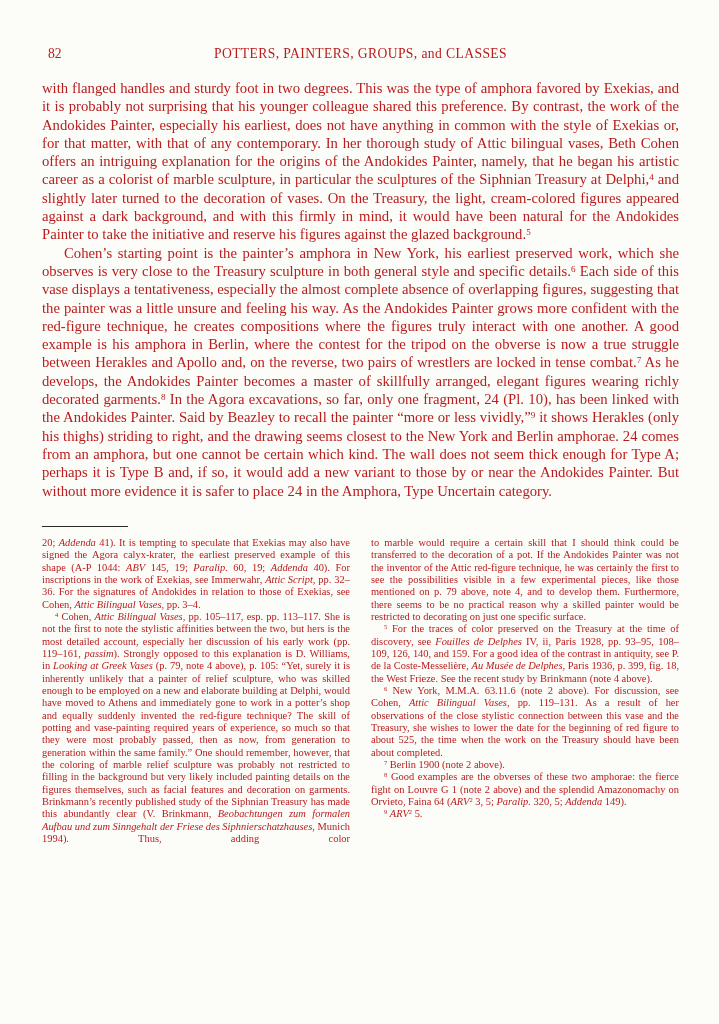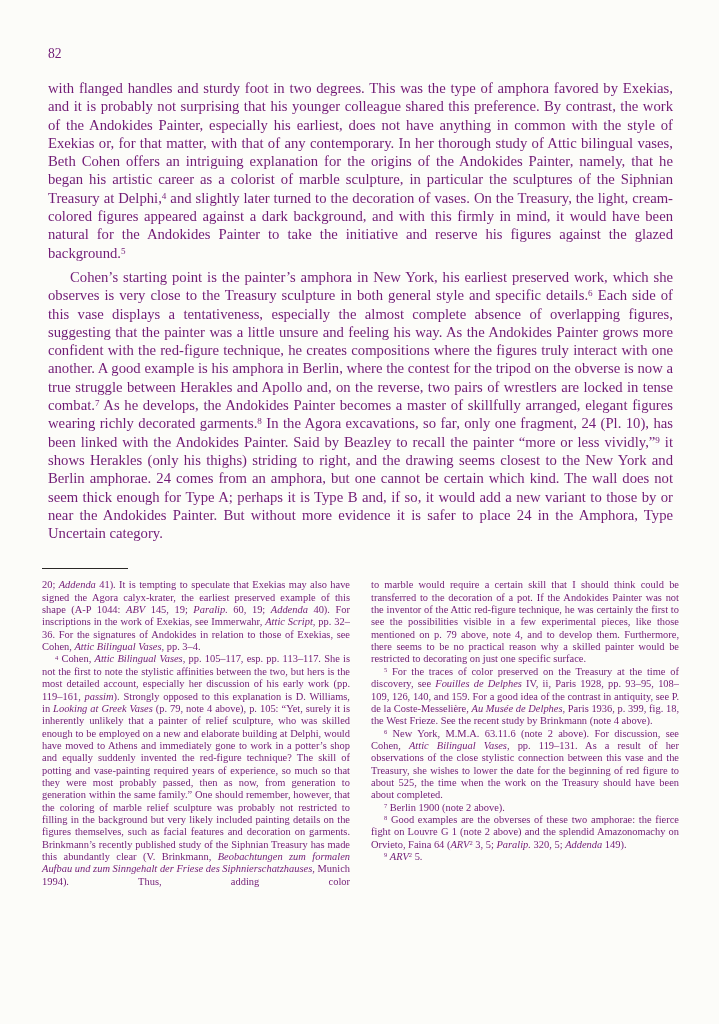--- a/index.html
+++ b/index.html
@@ -32,21 +32,21 @@
     letter-spacing: 0;
   }
 
   .body-text {
     margin-top: 15px;
     font-size: 14.7px;
     line-height: 18.3px;
     text-align: justify;
     hyphens: none;
   }
-  .body-text p { margin: 6px; }
+  .body-text p { margin: 0; }
   p.indent { text-indent: 22px; }
   p.runs-over { text-align-last: justify; }
 
   .fn-rule {
     width: 86px;
     height: 0;
     border-top: 1.7px solid #2a2826;
     margin: 26px 0 10px 0;
   }
 
@@ -66,24 +66,25 @@
   .seg-sup {
     font-size: 0.62em;
     position: relative;
     top: -0.45em;
     line-height: 0;
   }
 </style>
 </head>
 <body>
 
-<div class="page" style="background: rgb(252, 252, 249); color: #701a75;">
+<div class="page" style="background: rgb(252, 252, 249); color: #b91c1c;">
 
   <header class="running-head">
     <span class="page-num">82</span>
+    <span class="running-title">POTTERS, PAINTERS, GROUPS, and CLASSES</span>
   </header>
 
   <main class="body-text" id="body-text">
       <p><span>with flanged handles and sturdy foot in two degrees. This was the type of amphora favored by Exekias, and it is probably not surprising that his younger colleague shared this preference. By contrast, the work of the Andokides Painter, especially his earliest, does not have anything in common with the style of Exekias or, for that matter, with that of any contemporary. In her thorough study of Attic bilingual vases, Beth Cohen offers an intriguing explanation for the origins of the Andokides Painter, namely, that he began his artistic career as a colorist of marble sculpture, in particular the sculptures of the Siphnian Treasury at Delphi,</span><span class="seg-sup">4</span><span> and slightly later turned to the decoration of vases. On the Treasury, the light, cream-colored figures appeared against a dark background, and with this firmly in mind, it would have been natural for the Andokides Painter to take the initiative and reserve his figures against the glazed background.</span><span class="seg-sup">5</span></p>
       <p class="indent"><span>Cohen’s starting point is the painter’s amphora in New York, his earliest preserved work, which she observes is very close to the Treasury sculpture in both general style and specific details.</span><span class="seg-sup">6</span><span> Each side of this vase displays a tentativeness, especially the almost complete absence of overlapping figures, suggesting that the painter was a little unsure and feeling his way. As the Andokides Painter grows more confident with the red-figure technique, he creates compositions where the figures truly interact with one another. A good example is his amphora in Berlin, where the contest for the tripod on the obverse is now a true struggle between Herakles and Apollo and, on the reverse, two pairs of wrestlers are locked in tense combat.</span><span class="seg-sup">7</span><span> As he develops, the Andokides Painter becomes a master of skillfully arranged, elegant figures wearing richly decorated garments.</span><span class="seg-sup">8</span><span> In the Agora excavations, so far, only one fragment, </span><span class="seg-b">24</span><span> (Pl. 10), has been linked with the Andokides Painter. Said by Beazley to recall the painter “more or less vividly,”</span><span class="seg-sup">9</span><span> it shows Herakles (only his thighs) striding to right, and the drawing seems closest to the New York and Berlin amphorae. </span><span class="seg-b">24</span><span> comes from an amphora, but one cannot be certain which kind. The wall does not seem thick enough for Type A; perhaps it is Type B and, if so, it would add a new variant to those by or near the Andokides Painter. But without more evidence it is safer to place </span><span class="seg-b">24</span><span> in the Amphora, Type Uncertain category.</span></p>
     </main>
 
   <div class="fn-rule" style="border-top-color: rgb(42, 40, 38);"></div>
 
   <section class="footnotes">

